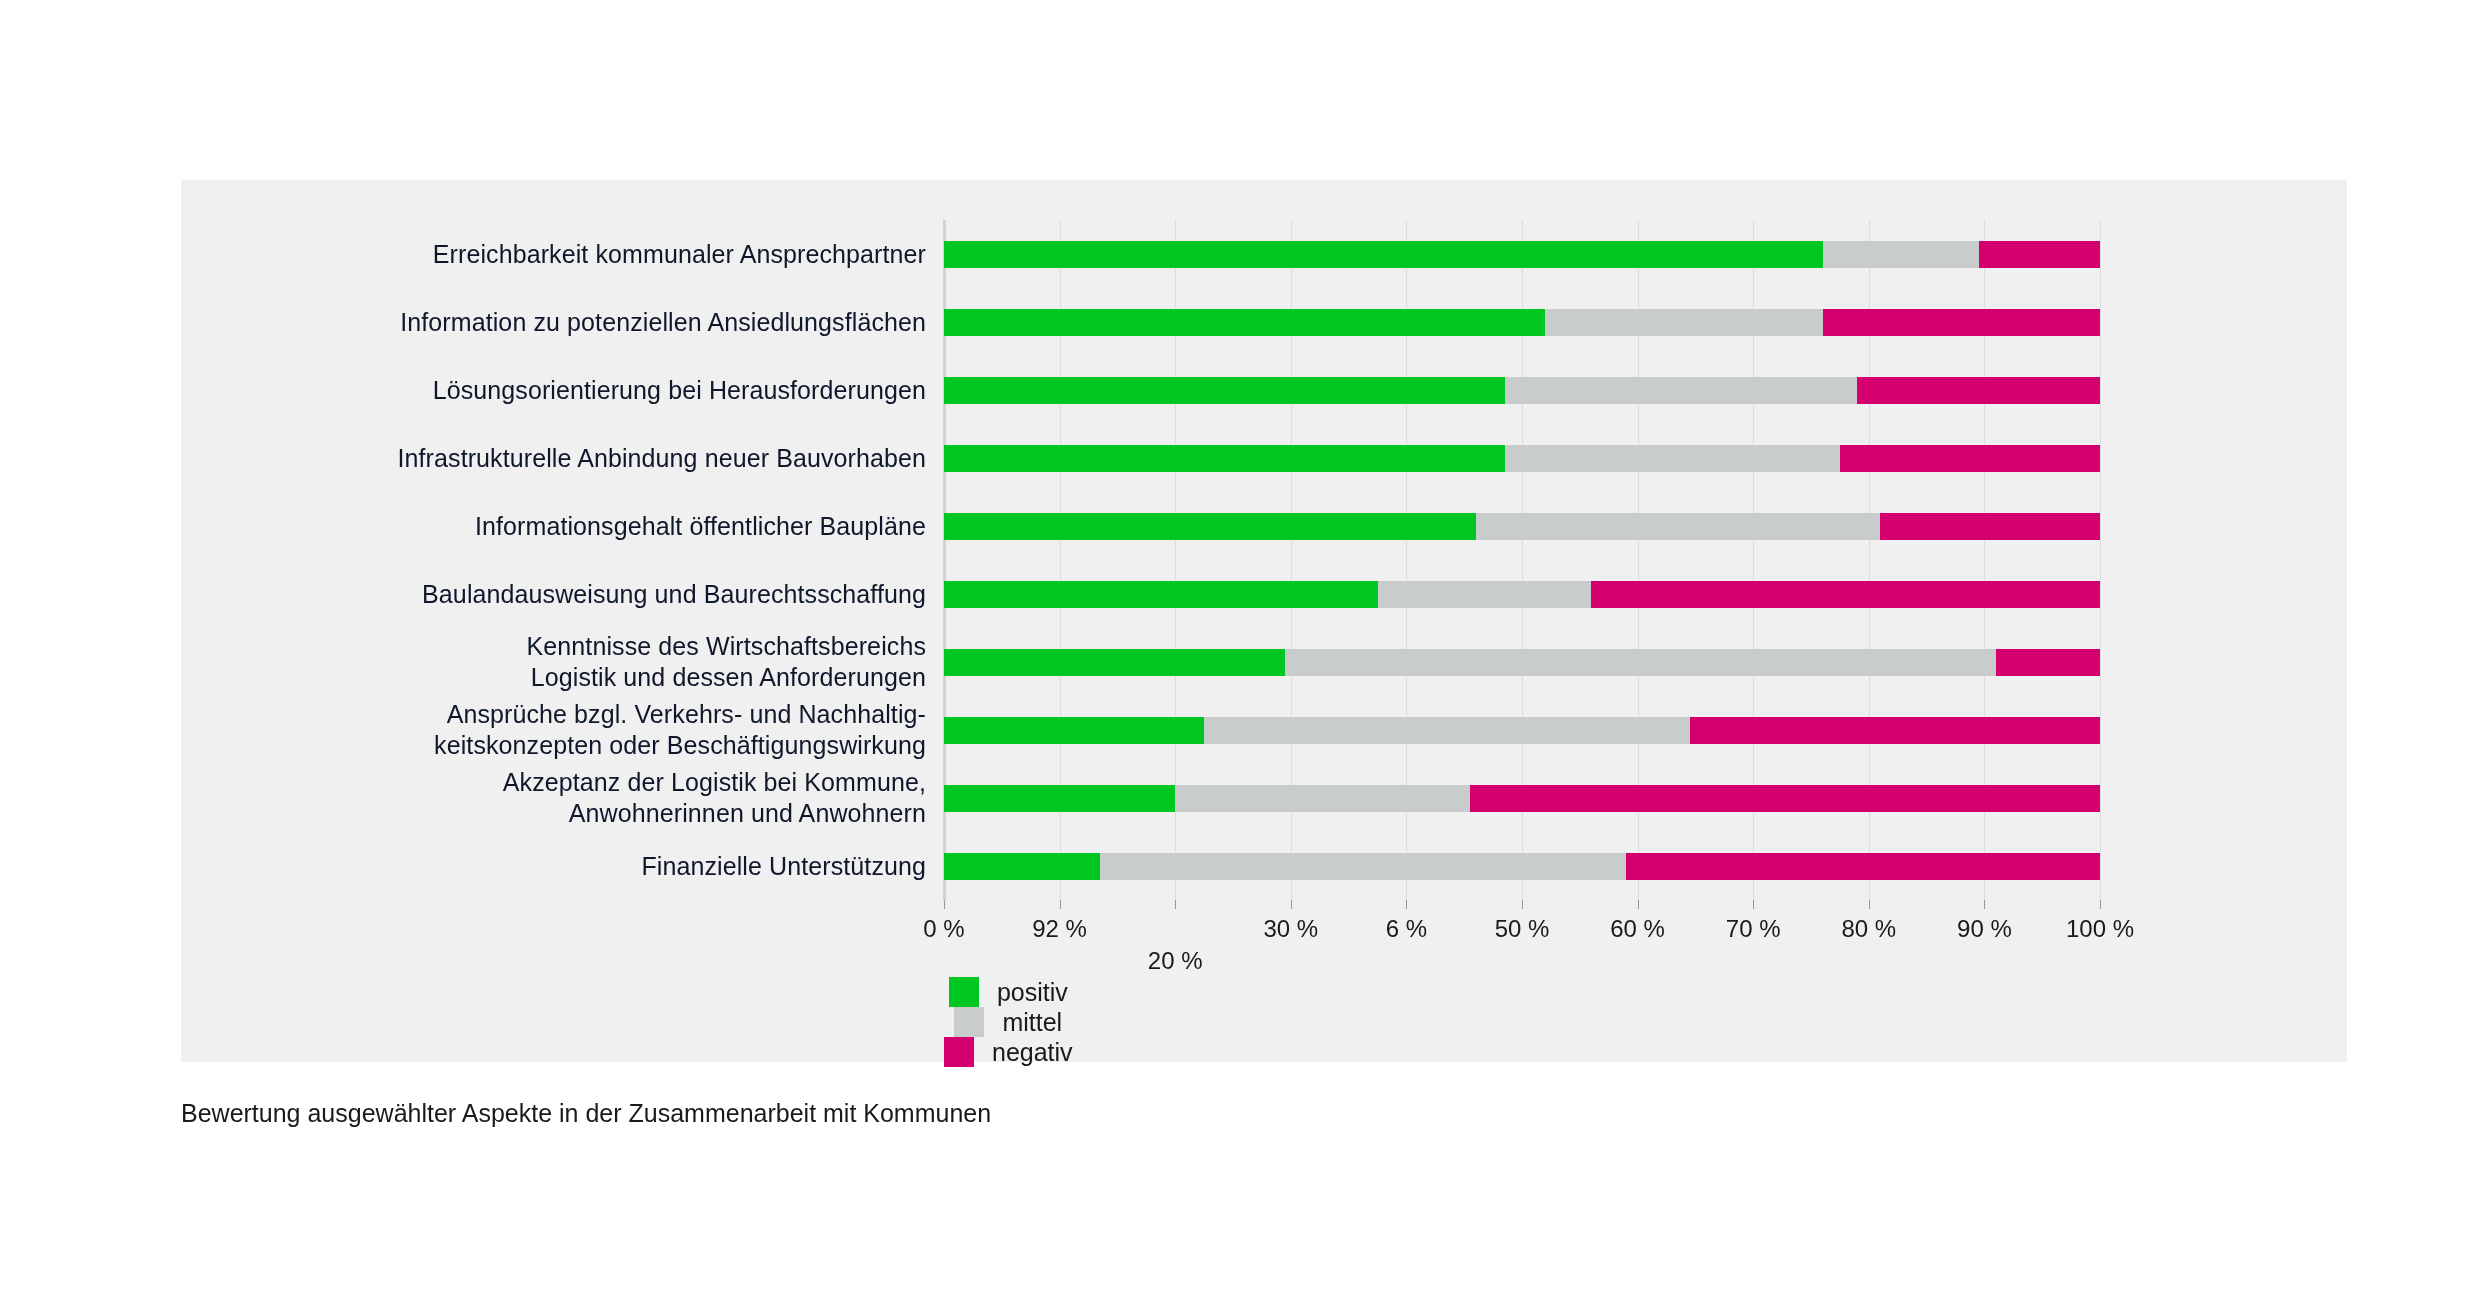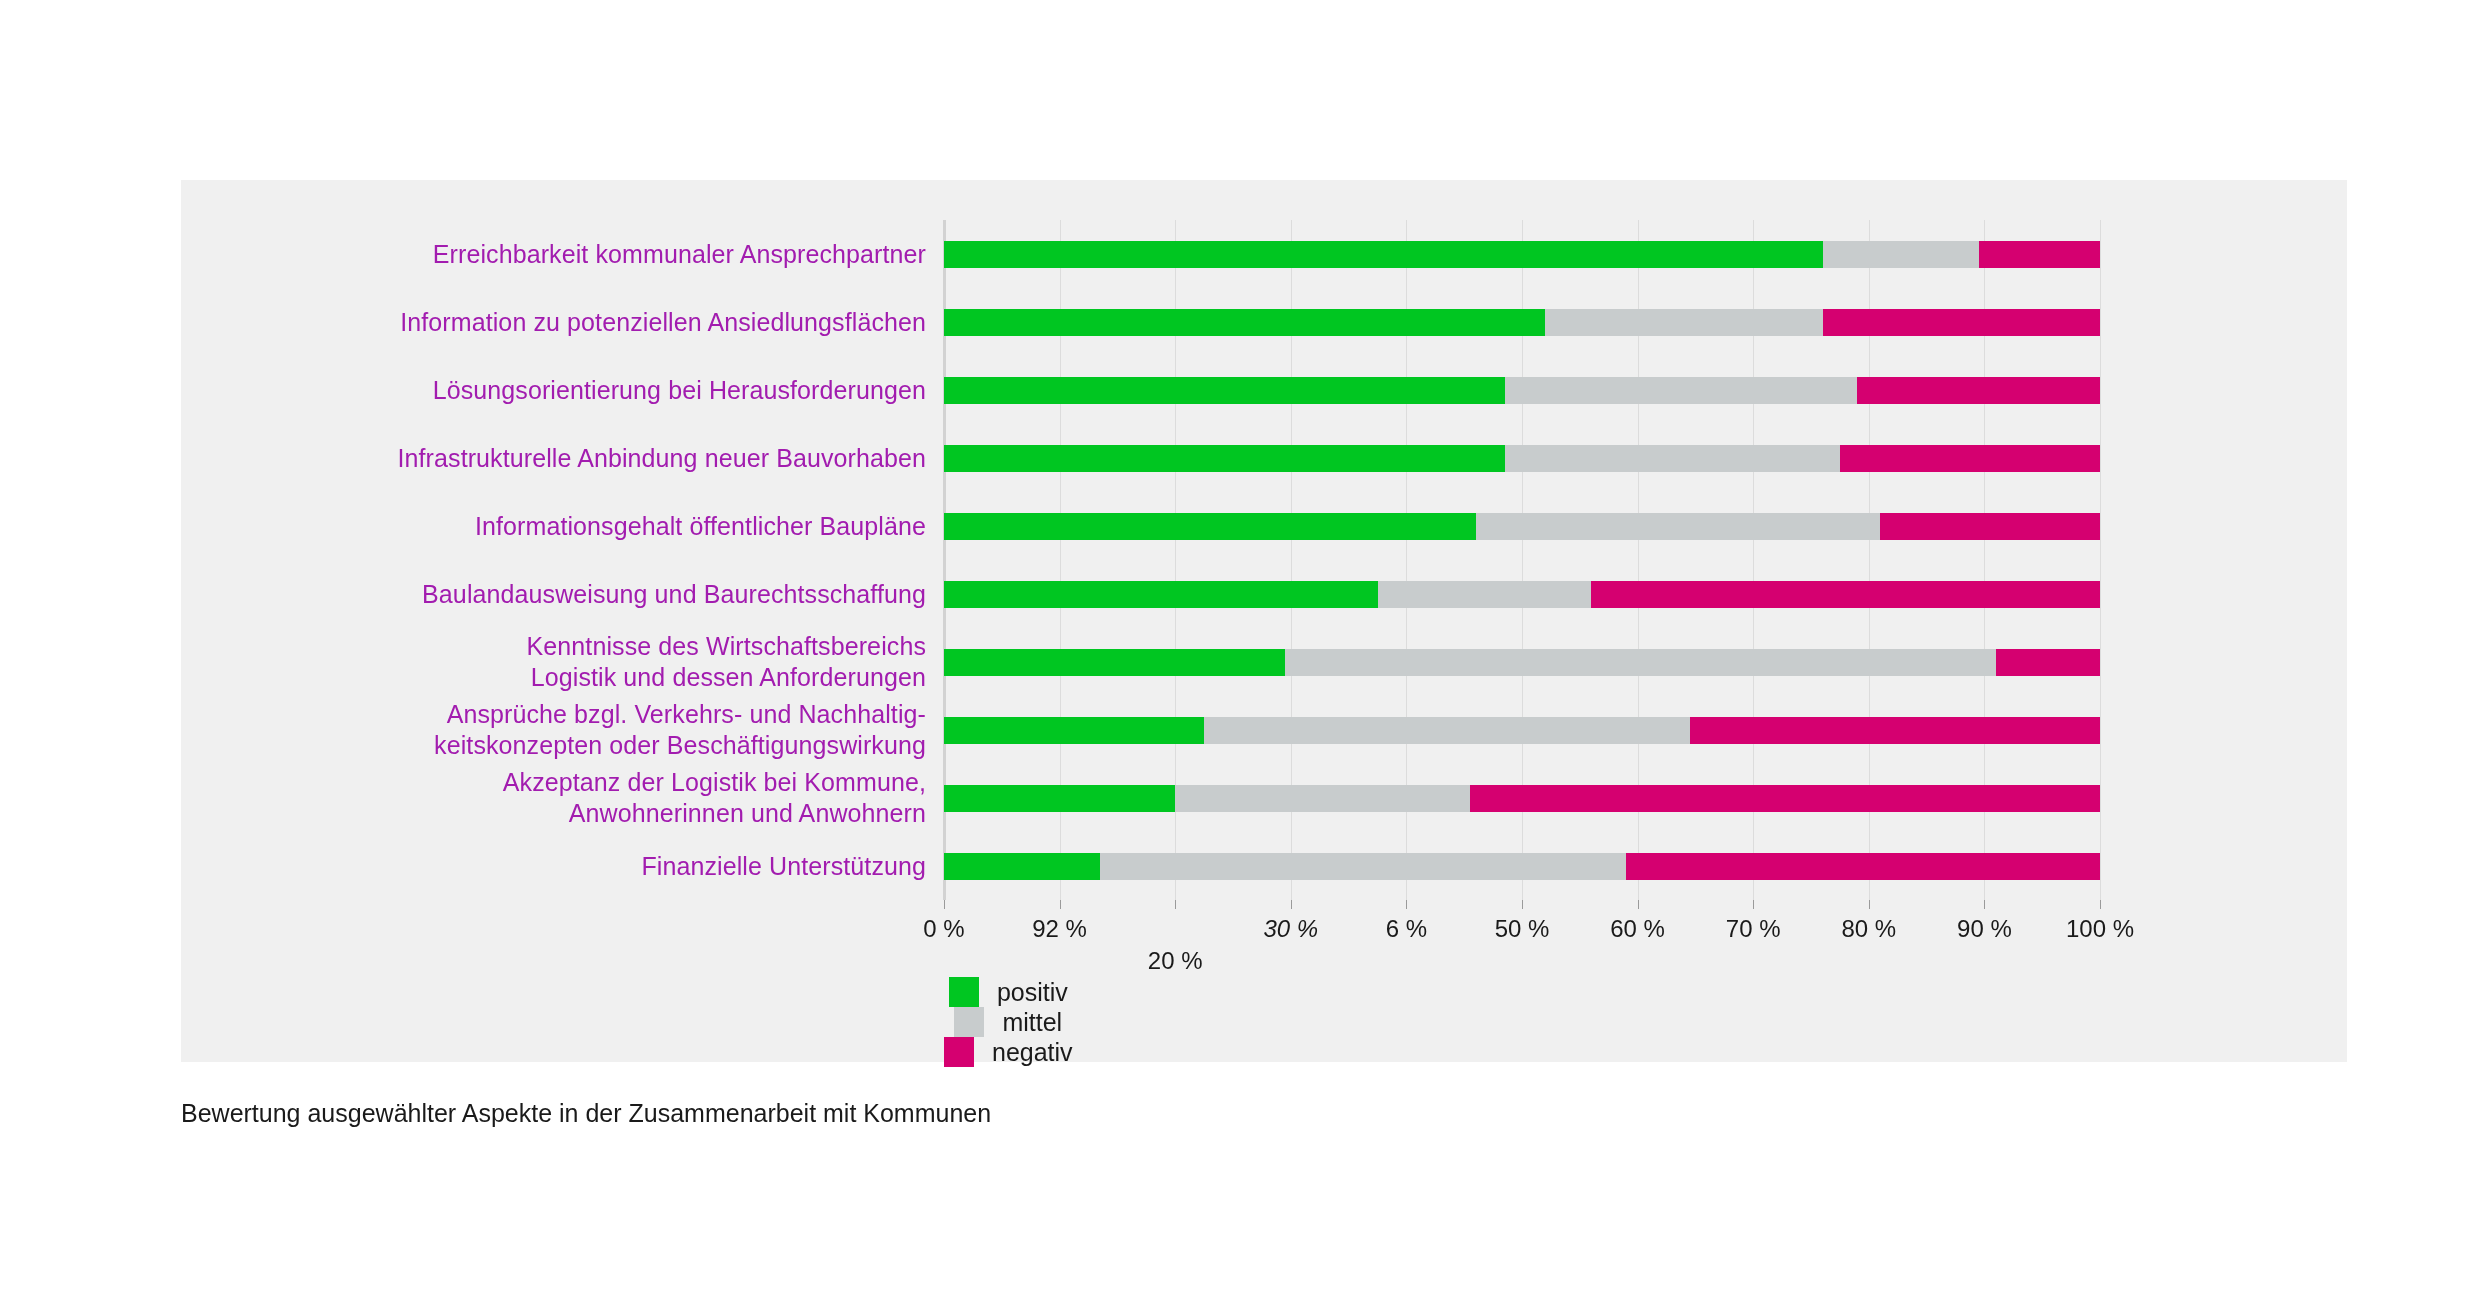--- a/index.html
+++ b/index.html
@@ -87,21 +87,21 @@
     width: 745px;
     height: 680px;
   }
   .cat-label {
     position: absolute;
     right: 0;
     width: 720px;
     text-align: right;
     font-size: 25px;
     line-height: 31px;
-    color: #a21caf;
+    color: #0f172a;
     letter-spacing: 0.1px;
     white-space: pre-line;
   }
 
   
   #x-axis {
     position: absolute;
     left: 763px;
     top: 720px;
     width: 1156px;
@@ -255,21 +255,21 @@
     </div>
 
     <div id="x-axis">
         <div class="tick-mark" style="left: 0px;"></div>
         <div class="tick-label" style="left: 0px;">0 %</div>
         <div class="tick-mark" style="left: 115.6px;"></div>
         <div class="tick-label" style="left: 115.6px;">92 %</div>
         <div class="tick-mark" style="left: 231.2px;"></div>
         <div class="tick-label" style="left: 231.2px; margin-top: 32px;">20 %</div>
         <div class="tick-mark" style="left: 346.8px;"></div>
-        <div class="tick-label" style="left: 346.8px; font-style: italic;">30 %</div>
+        <div class="tick-label" style="left: 346.8px;">30 %</div>
         <div class="tick-mark" style="left: 462.4px;"></div>
         <div class="tick-label" style="left: 462.4px;">6 %</div>
         <div class="tick-mark" style="left: 578px;"></div>
         <div class="tick-label" style="left: 578px;">50 %</div>
         <div class="tick-mark" style="left: 693.6px;"></div>
         <div class="tick-label" style="left: 693.6px;">60 %</div>
         <div class="tick-mark" style="left: 809.2px;"></div>
         <div class="tick-label" style="left: 809.2px;">70 %</div>
         <div class="tick-mark" style="left: 924.8px;"></div>
         <div class="tick-label" style="left: 924.8px;">80 %</div>

